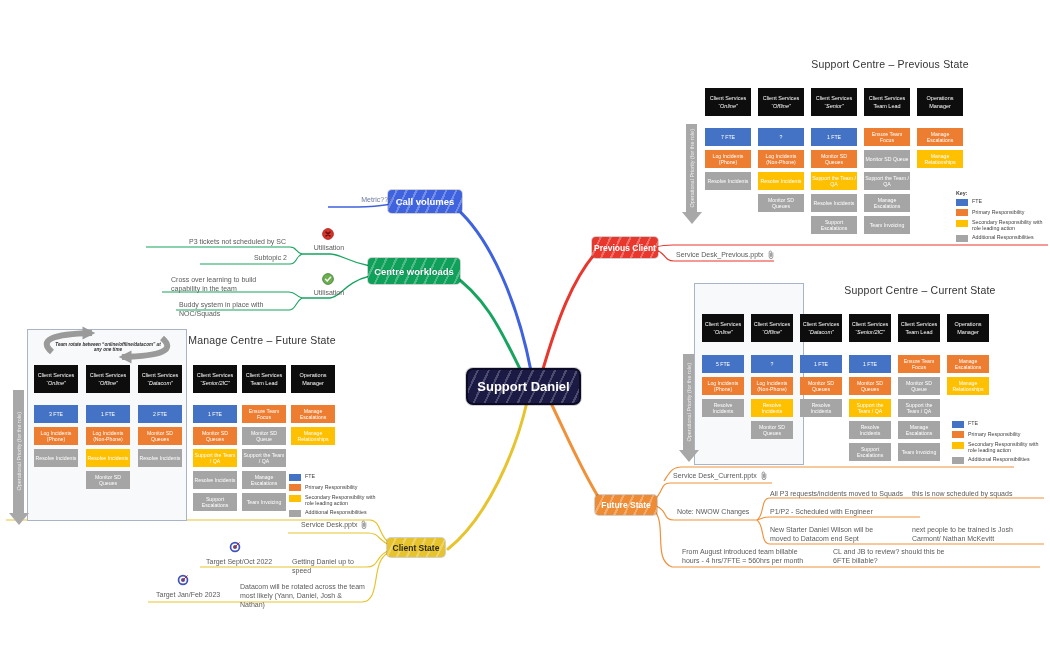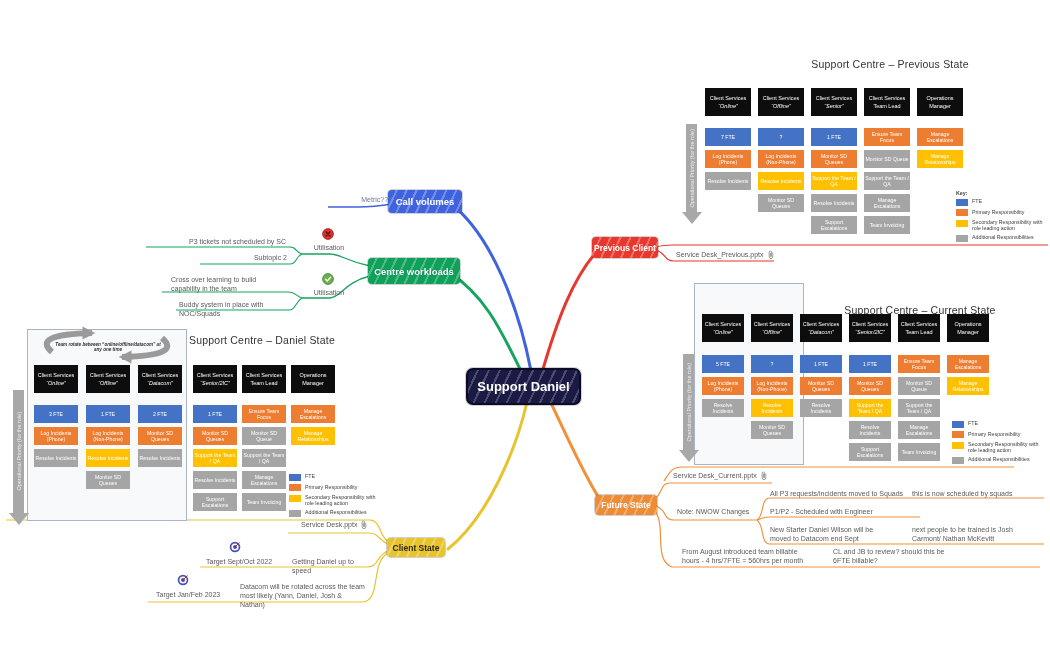--- a/index.html
+++ b/index.html
@@ -79,22 +79,22 @@
 
 <svg class="lines" width="1050" height="650">
   <path d="M52 352 C38 340 52 334 92 333" stroke="#9a9a9a" stroke-width="6" fill="none"></path>
   <path d="M92 333 l-8 -4 v8 z" fill="#9a9a9a" stroke="#9a9a9a" stroke-width="3"></path>
   <path d="M162 338 C176 350 162 356 122 357" stroke="#9a9a9a" stroke-width="6" fill="none"></path>
   <path d="M122 357 l8 4 v-8 z" fill="#9a9a9a" stroke="#9a9a9a" stroke-width="3"></path>
 </svg>
 <div class="rot-note" style="left:52px;top:342px;width:112px;">Team rotate between “online/offline/datacom” at any one time</div>
 
 <div class="chart-title" style="left:770px;top:58px;width:240px;">Support Centre – Previous State</div>
-<div class="chart-title" style="left:800px;top:284px;width:240px;margin-top:20px;">Support Centre – Current State</div>
-<div class="chart-title" style="left:152px;top:334px;width:220px;">Support Centre – Daniel State</div>
+<div class="chart-title" style="left:800px;top:284px;width:240px;">Support Centre – Current State</div>
+<div class="chart-title" style="left:152px;top:334px;width:220px;">Manage Centre – Future State</div>
 
 <div id="chart-previous">
     <div class="cell header" style="left: 705px; top: 88px; width: 46px; height: 28px;">
       <div>Client Services</div>
       <div class="it">“Online”</div>
     </div>
     <div class="cell" style="left: 705px; top: 128px; width: 46px; height: 18px; background: rgb(68, 114, 196);">7 FTE</div>
     <div class="cell" style="left: 705px; top: 150px; width: 46px; height: 18px; background: rgb(237, 125, 49);">Log Incidents (Phone)</div>
     <div class="cell" style="left: 705px; top: 172px; width: 46px; height: 18px; background: rgb(165, 165, 165);">Resolve Incidents</div>
     <div class="cell header" style="left: 758px; top: 88px; width: 46px; height: 28px;">

